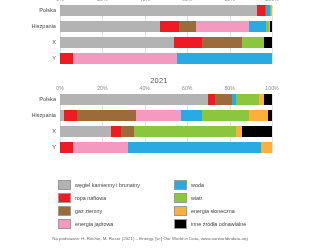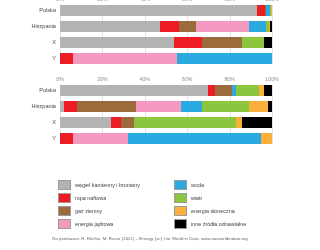--- a/index.html
+++ b/index.html
@@ -200,20 +200,21 @@
           <div class="bar">
             <div class="seg" title="ropa naftowa" style="left: 0%; width: 6%; background: rgb(237, 28, 36);"></div>
             <div class="seg" title="energia jądrowa" style="left: 6%; width: 49%; background: rgb(244, 154, 193);"></div>
             <div class="seg" title="woda" style="left: 55%; width: 45%; background: rgb(41, 171, 226);"></div>
           </div>
         </div>
       </div>
   </div>
 
   <div class="panel" id="panel-bottom" style="top:76px;">
+    <div class="panel-title">2021</div>
     <div class="axis-row">
         <div class="axis-tick-label" style="left: 0%;">0%</div>
         <div class="axis-tick-label" style="left: 20%;">20%</div>
         <div class="axis-tick-label" style="left: 40%;">40%</div>
         <div class="axis-tick-label" style="left: 60%;">60%</div>
         <div class="axis-tick-label" style="left: 80%;">80%</div>
         <div class="axis-tick-label" style="left: 100%;">100%</div>
       </div>
     <div class="plot" id="plot-bottom">
       <div class="gridlines">

